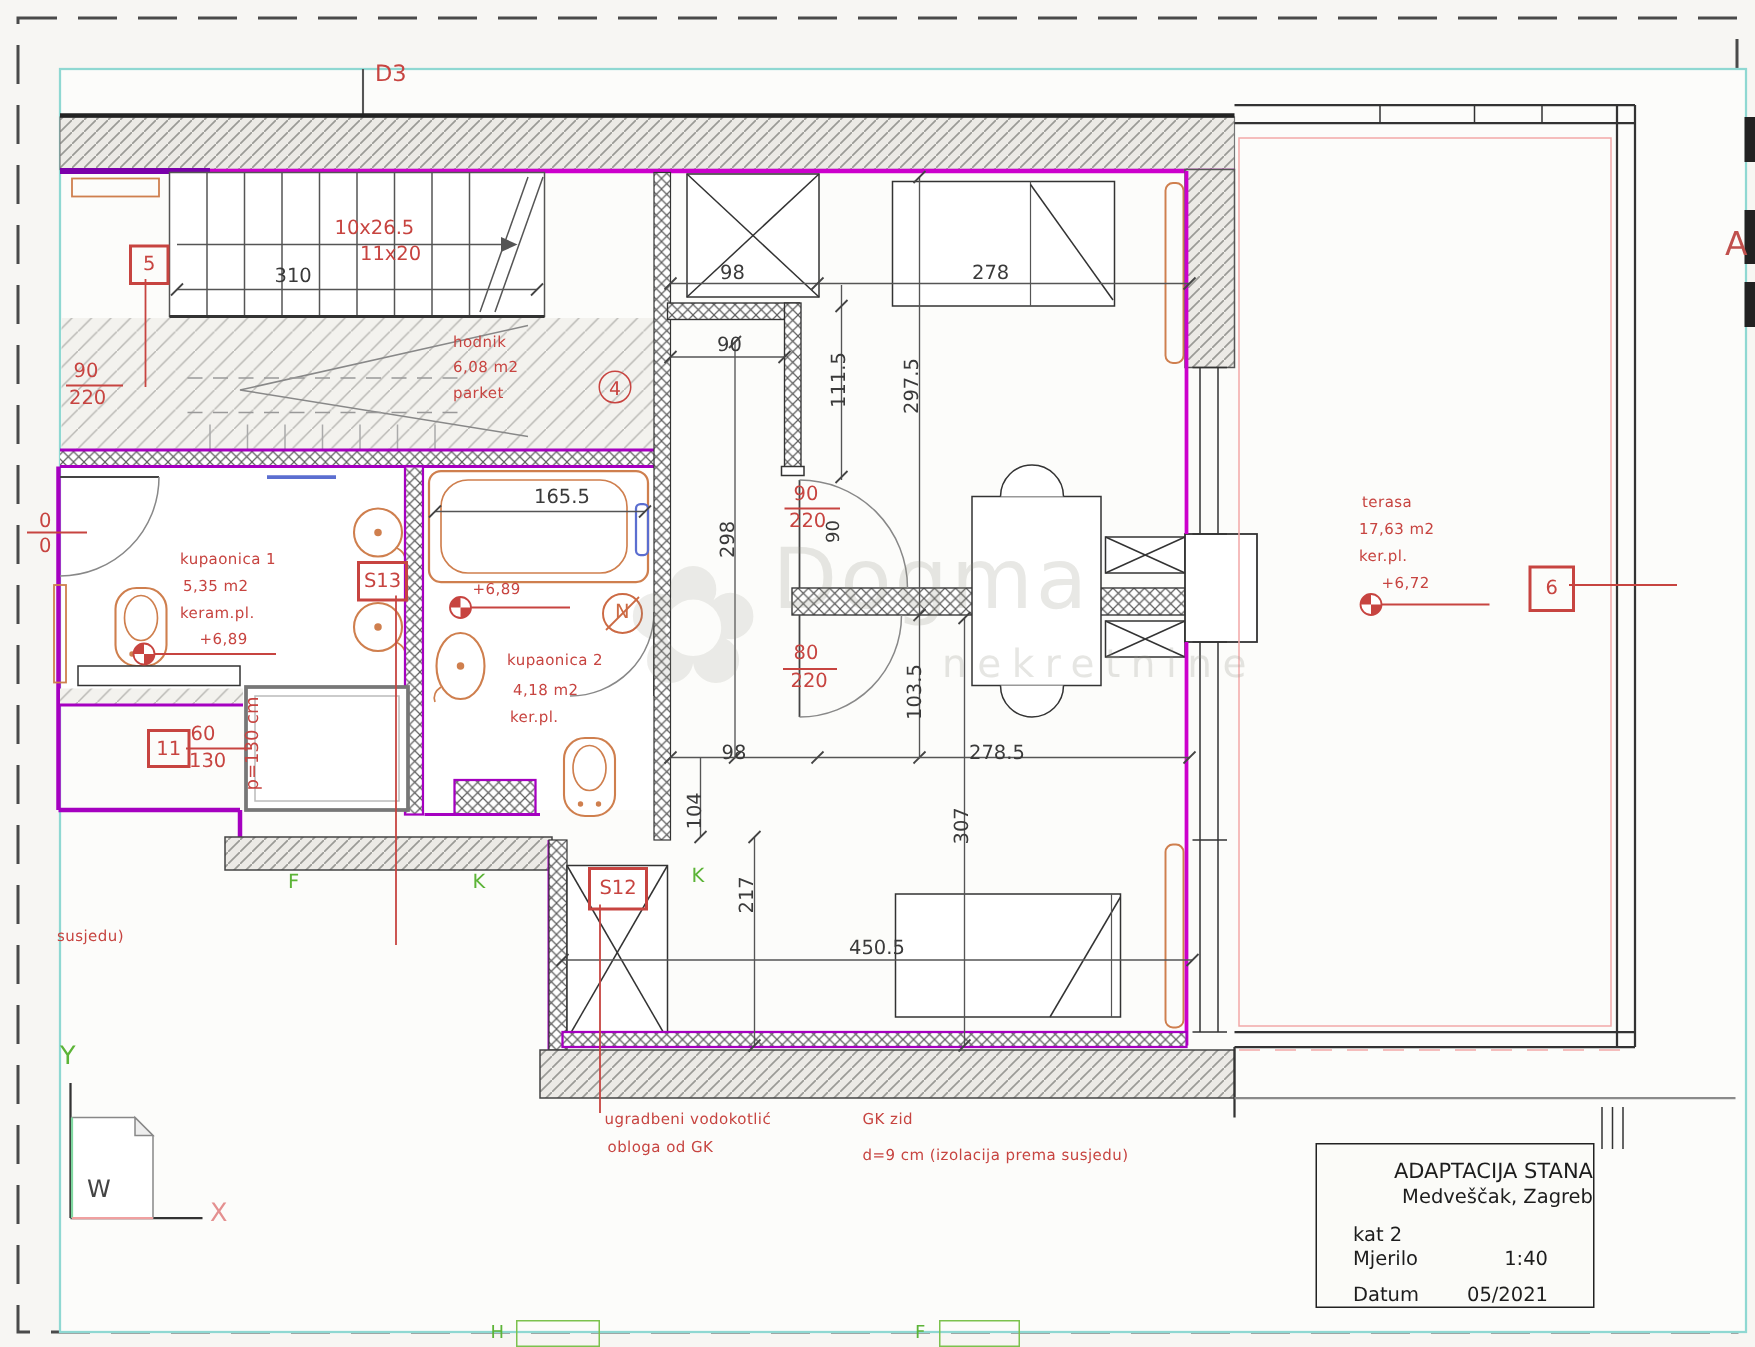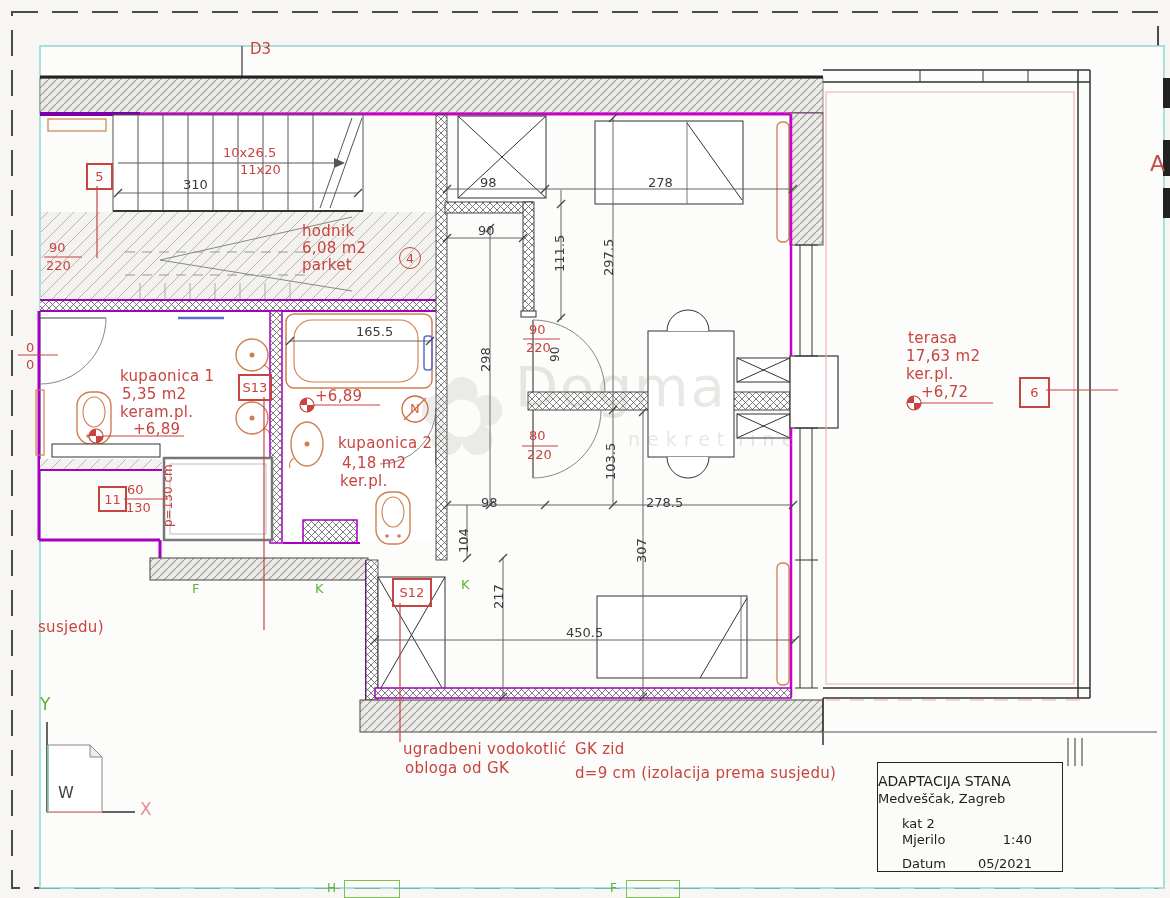--- a/index.html
+++ b/index.html
@@ -7,34 +7,34 @@
          font-family:"DejaVu Sans",sans-serif;}
   svg.plan{position:absolute;left:0;top:0;}
   .t{position:absolute;white-space:nowrap;line-height:1.05;}
   .red{color:#c74440;}
   .blk{color:#3a3a3a;}
   .grn{color:#5cb437;}
   .pnk{color:#e49090;}
   .brn{color:#cc6a44;}
   .dim{font-size:13px;}
   .sm{font-size:12px;}
-  .room{font-size:15px;letter-spacing:.3px;}
+  .room{font-size:10px;letter-spacing:.3px;}
   .v{transform:rotate(-90deg);transform-origin:0 0;}
   .rbox{position:absolute;border:2px solid #c74440;color:#c74440;display:flex;align-items:center;
         justify-content:center;font-size:13px;background:transparent;}
   .circ{border-radius:50%;border-width:1.5px;}
   .gbox{position:absolute;border:1.5px solid #7cc24e;background:transparent;}
   .tb{position:absolute;left:877px;top:762px;width:184px;height:108px;border:1.6px solid #222;
       background:#fbfbf8;color:#1d1d1d;font-size:13px;}
-  .tb .c{text-align:left;}
+  .tb .c{text-align:right;}
   .tb .row{display:flex;justify-content:space-between;padding:0 30px 0 24px;align-items:center;}
   .wm{position:absolute;color:rgba(138,138,126,.20);pointer-events:none;}
   .wm-flower{left:416px;top:360px;font-size:110px;color:rgba(148,148,136,.17);}
   .wm-text{left:515px;top:358px;font-size:56px;letter-spacing:2px;}
-  .wm-sub{left:628px;top:430px;font-size:19px;letter-spacing:7px;color:rgba(150,150,138,.24);}
+  .wm-sub{left:628px;top:430px;font-size:26px;letter-spacing:7px;color:rgba(150,150,138,.24);}
 </style>
 </head>
 <body>
 
 <div class="stage">
 
 <svg class="plan" width="1170" height="898" viewBox="0 0 1170 898">
   <defs>
     <pattern id="wallHatch" width="8" height="8" patternUnits="userSpaceOnUse">
       <rect width="8" height="8" fill="#eceae6"></rect>

